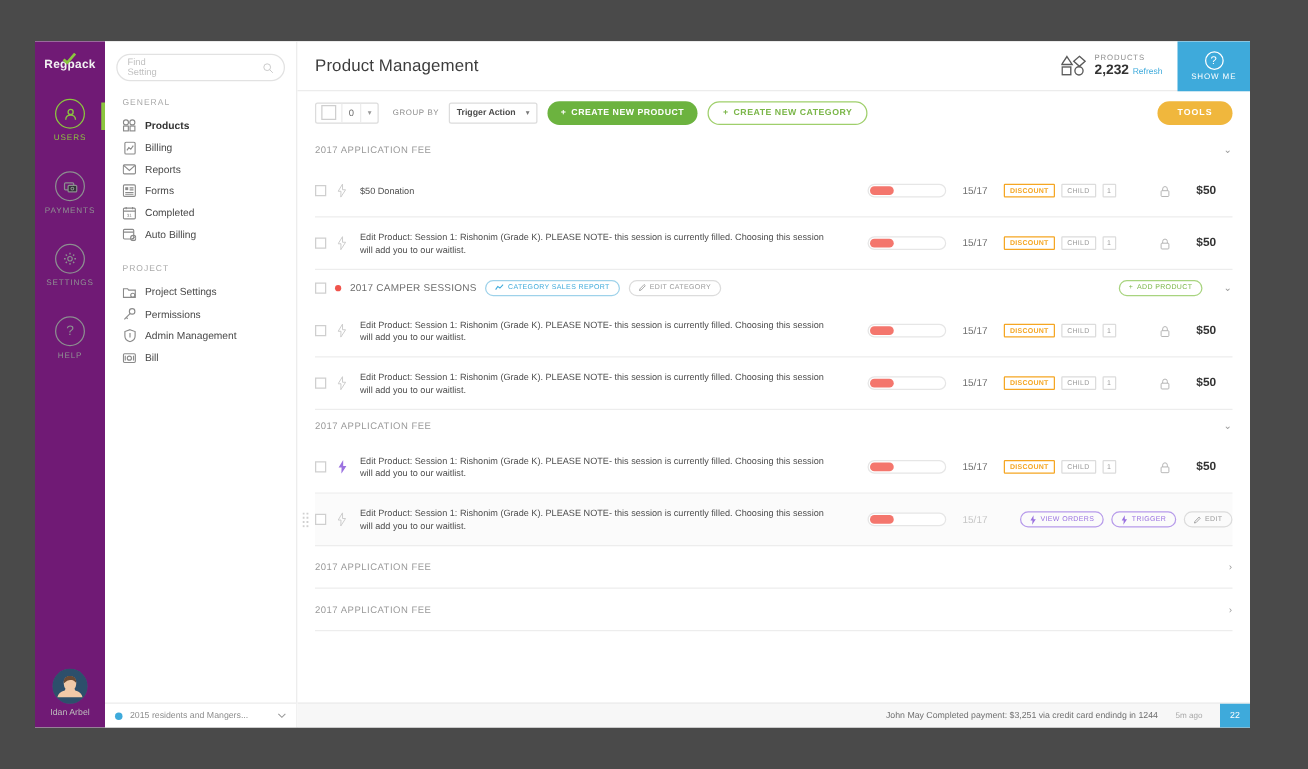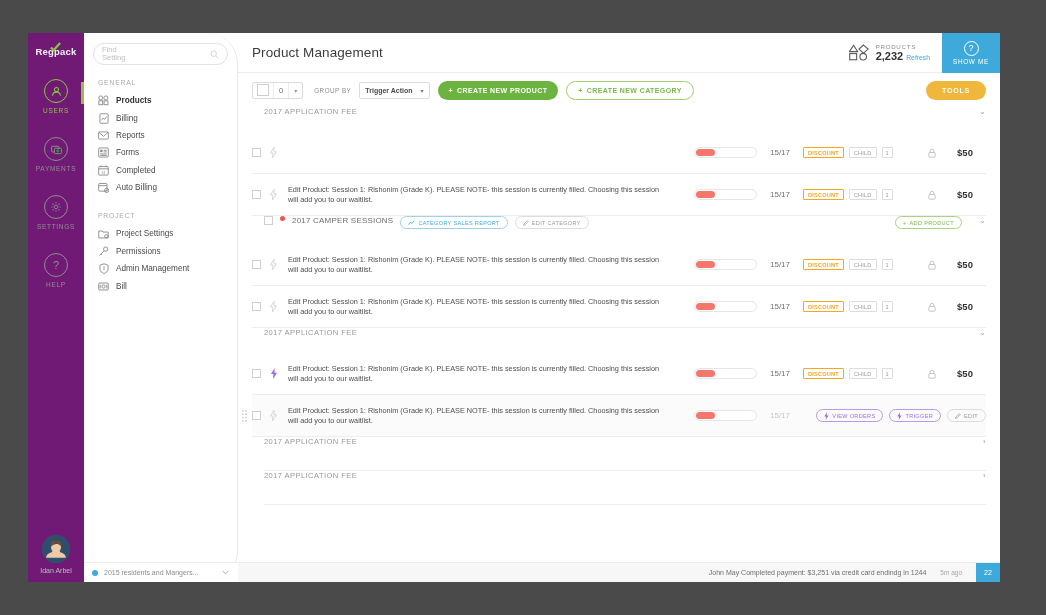--- a/index.html
+++ b/index.html
@@ -56,21 +56,21 @@
   .avatar {
     width:28px; height:28px; border-radius:50%;
     margin:0 auto 4px auto; overflow:hidden;
     background:#3a5a78;
   }
   .rail-user .uname { font-size:7px; color:#bdbdbd; }
 
   
   .side {
     width:154px; background:#ffffff; flex:none;
-    border-right:1px solid #e8e8e8; position:relative;border-radius:31px;
+    border-right:1px solid #e8e8e8; position:relative;
   }
   .search-wrap { padding:10px 9px 4px 9px; }
   .search-box {
     height:22px; border:1px solid #e2e2e2; border-radius:11px;
     display:flex; align-items:center; padding:0 8px;
     position:relative;
   }
   .search-box .ph {
     font-size:7.5px; color:#c0c0c0; line-height:8px;
     white-space:pre-line;
@@ -154,24 +154,23 @@
   .btn-green-out { border:1px solid #9fcf6b; color:#7ab648; background:#fff; font-weight:bold; }
   .btn.tools {
     background:#f0b73d; color:#fff; font-weight:bold;
     margin-left:auto; padding:0 16px; letter-spacing:.8px;
   }
 
   
   .list { padding:0 14px; flex:1; overflow:hidden; }
 
   .cat-head {
-    height:25px; display:flex; align-items:flex-start;
+    height:25px; display:flex; align-items:center;
     font-size:7.6px; color:#9a9a9a; letter-spacing:.4px;
     position:relative;
-    margin-left:12px;
   }
   .cat-head .chev { margin-left:auto; color:#9a9a9a; font-size:8px; }
   .cat-head.collapsed { border-bottom:1px solid #ededed; height:34px; }
   .cat-head.collapsed .chev { font-size:8px; }
 
   .cat-head.rich { height:28px; gap:7px; }
   .cat-head.rich .cb { width:9px; height:9px; border:1px solid #cfcfcf; background:#fff; }
   .cat-head.rich .dot { width:5px; height:5px; border-radius:50%; background:#f0544c; }
   .cat-head.rich .nm { font-size:8px; color:#6d6d6d; letter-spacing:.2px; }
   .pill {
@@ -512,20 +511,21 @@
         <span class="chev">⌄</span>
       </div>
 
       <div class="row">
         <span class="cb"></span>
         <span class="bolt">
           <svg width="7" height="11" viewBox="0 0 8 12">
               <path d="M4.6 0 L0.6 6.6h2.6L3 12 7.4 5.2H4.6z" fill="none" stroke="#ccc" stroke-width="0.9"></path>
             </svg>
         </span>
+        <span class="name">$50 Donation</span>
         <span class="rightzone">
           <span class="toggle">
               <span class="knob"></span>
             </span>
           <span class="ratio">15/17</span>
           <span class="badges">
             <span class="badge disc">DISCOUNT</span>
             <span class="badge child">CHILD</span>
             <span class="badge qty">1</span>
           </span>

